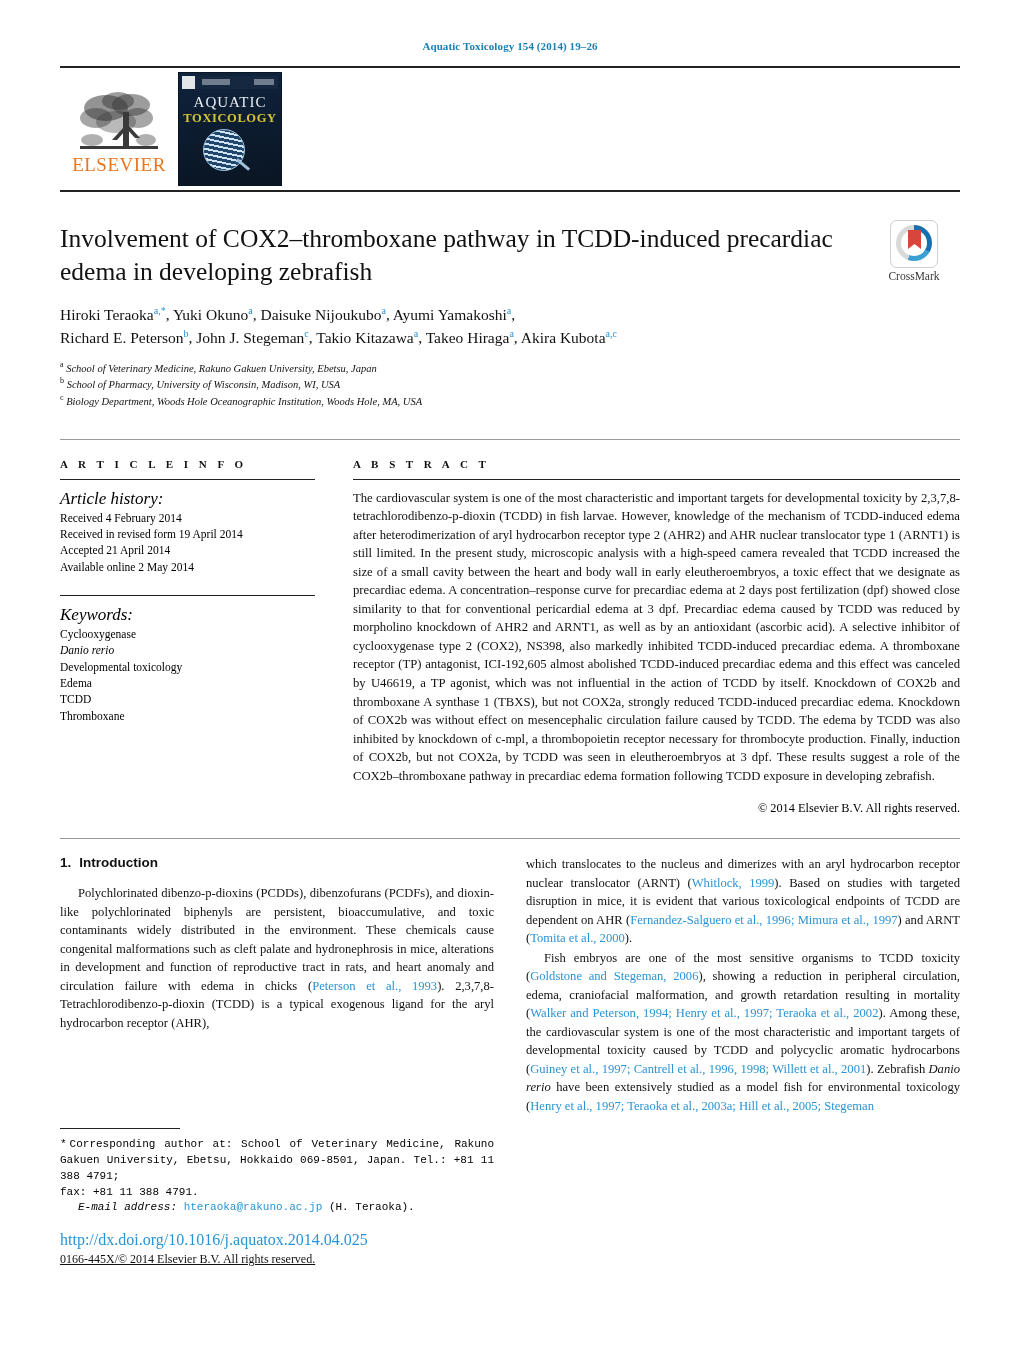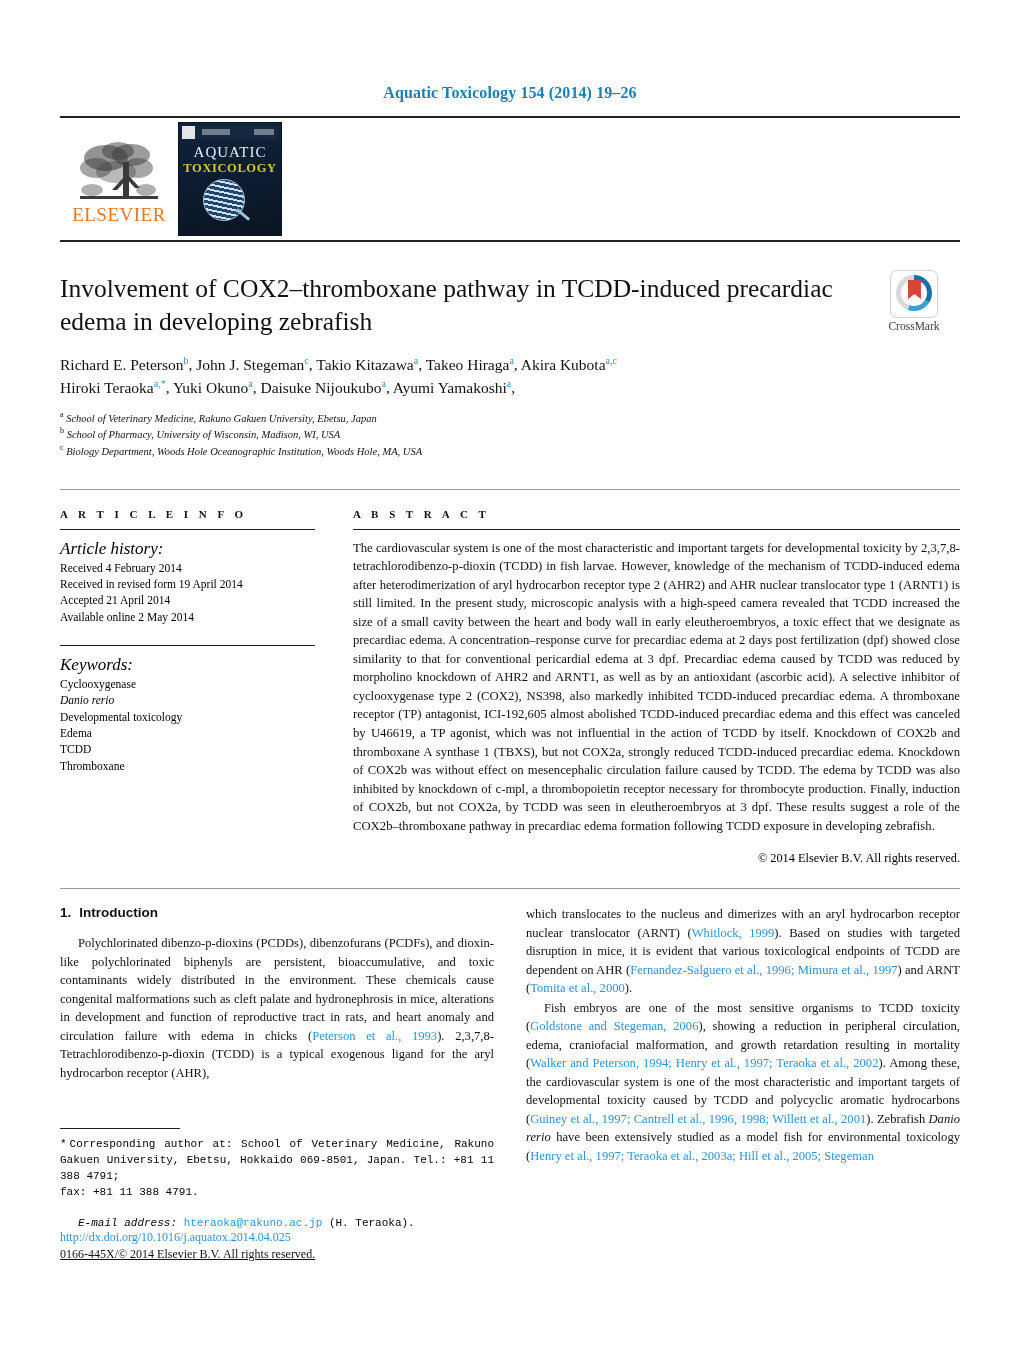--- a/index.html
+++ b/index.html
@@ -20,23 +20,23 @@
     width: 1020px;
     height: 1351px;
     padding: 0;
   }
 
   
   .running-head {
     text-align: center;
     color: #1a7fb5;
     font-family: "Liberation Serif", serif;
-    font-size: 16px;
+    font-size: 11px;
     font-weight: bold;
-    padding-top: 84px;
+    padding-top: 40px;
     letter-spacing: 0.1px;
   }
 
   
   .masthead {
     margin: 14px 60px 0 60px;
     border-top: 2px solid #222;
     border-bottom: 2px solid #222;
     display: flex;
     align-items: stretch;
@@ -296,31 +296,31 @@
     width: 120px;
     border-top: 1px solid #222;
     margin-bottom: 8px;
   }
   .fn-text {
     font-size: 11px;
     line-height: 1.45;
     text-align: justify;
   }
   .fn-text .star { margin-right: 3px; }
-  .fn-email { margin-top: 16px; text-indent: 18px; font-size: 11px; }
+  .fn-email { margin-top: 0; text-indent: 18px; font-size: 11px; }
   .fn-email .lbl { font-style: italic; }
   .doi-block {
     position: absolute;
     left: 60px;
     top: 1229px;
     width: 500px;
   }
   .doi-link {
     color: #2a93d5;
-    font-size: 12px;
+    font-size: 16px;
     line-height: 1.4;
   }
   .issn-line { font-size: 12px; line-height: 1.4; color: #111; text-decoration: underline; }
 </style>
 </head>
 <body>
 
 <div class="page">
 
   <div class="running-head">Aquatic Toxicology 154 (2014) 19–26</div>
@@ -369,22 +369,22 @@
     <div class="crossmark">
       <div class="cm-badge">
         <div class="cm-ring"></div>
         <div class="cm-inner"></div>
         <div class="cm-flag"></div>
       </div>
       <div class="cm-label">CrossMark</div>
     </div>
 
     <div class="authors">
+      <div>Hiroki Teraoka<sup>a,*</sup>, Yuki Okuno<sup>a</sup>, Daisuke Nijoukubo<sup>a</sup>, Ayumi Yamakoshi<sup>a</sup>,</div>
       <div>Richard E. Peterson<sup>b</sup>, John J. Stegeman<sup>c</sup>, Takio Kitazawa<sup>a</sup>, Takeo Hiraga<sup>a</sup>, Akira Kubota<sup>a,c</sup></div>
-      <div>Hiroki Teraoka<sup>a,*</sup>, Yuki Okuno<sup>a</sup>, Daisuke Nijoukubo<sup>a</sup>, Ayumi Yamakoshi<sup>a</sup>,</div>
     </div>
 
     <div class="affils">
       <div><sup>a</sup> <span>School of Veterinary Medicine, Rakuno Gakuen University, Ebetsu, Japan</span></div>
       <div><sup>b</sup> <span>School of Pharmacy, University of Wisconsin, Madison, WI, USA</span></div>
       <div><sup>c</sup> <span>Biology Department, Woods Hole Oceanographic Institution, Woods Hole, MA, USA</span></div>
     </div>
   </div>
 
   <div class="info-abstract">

